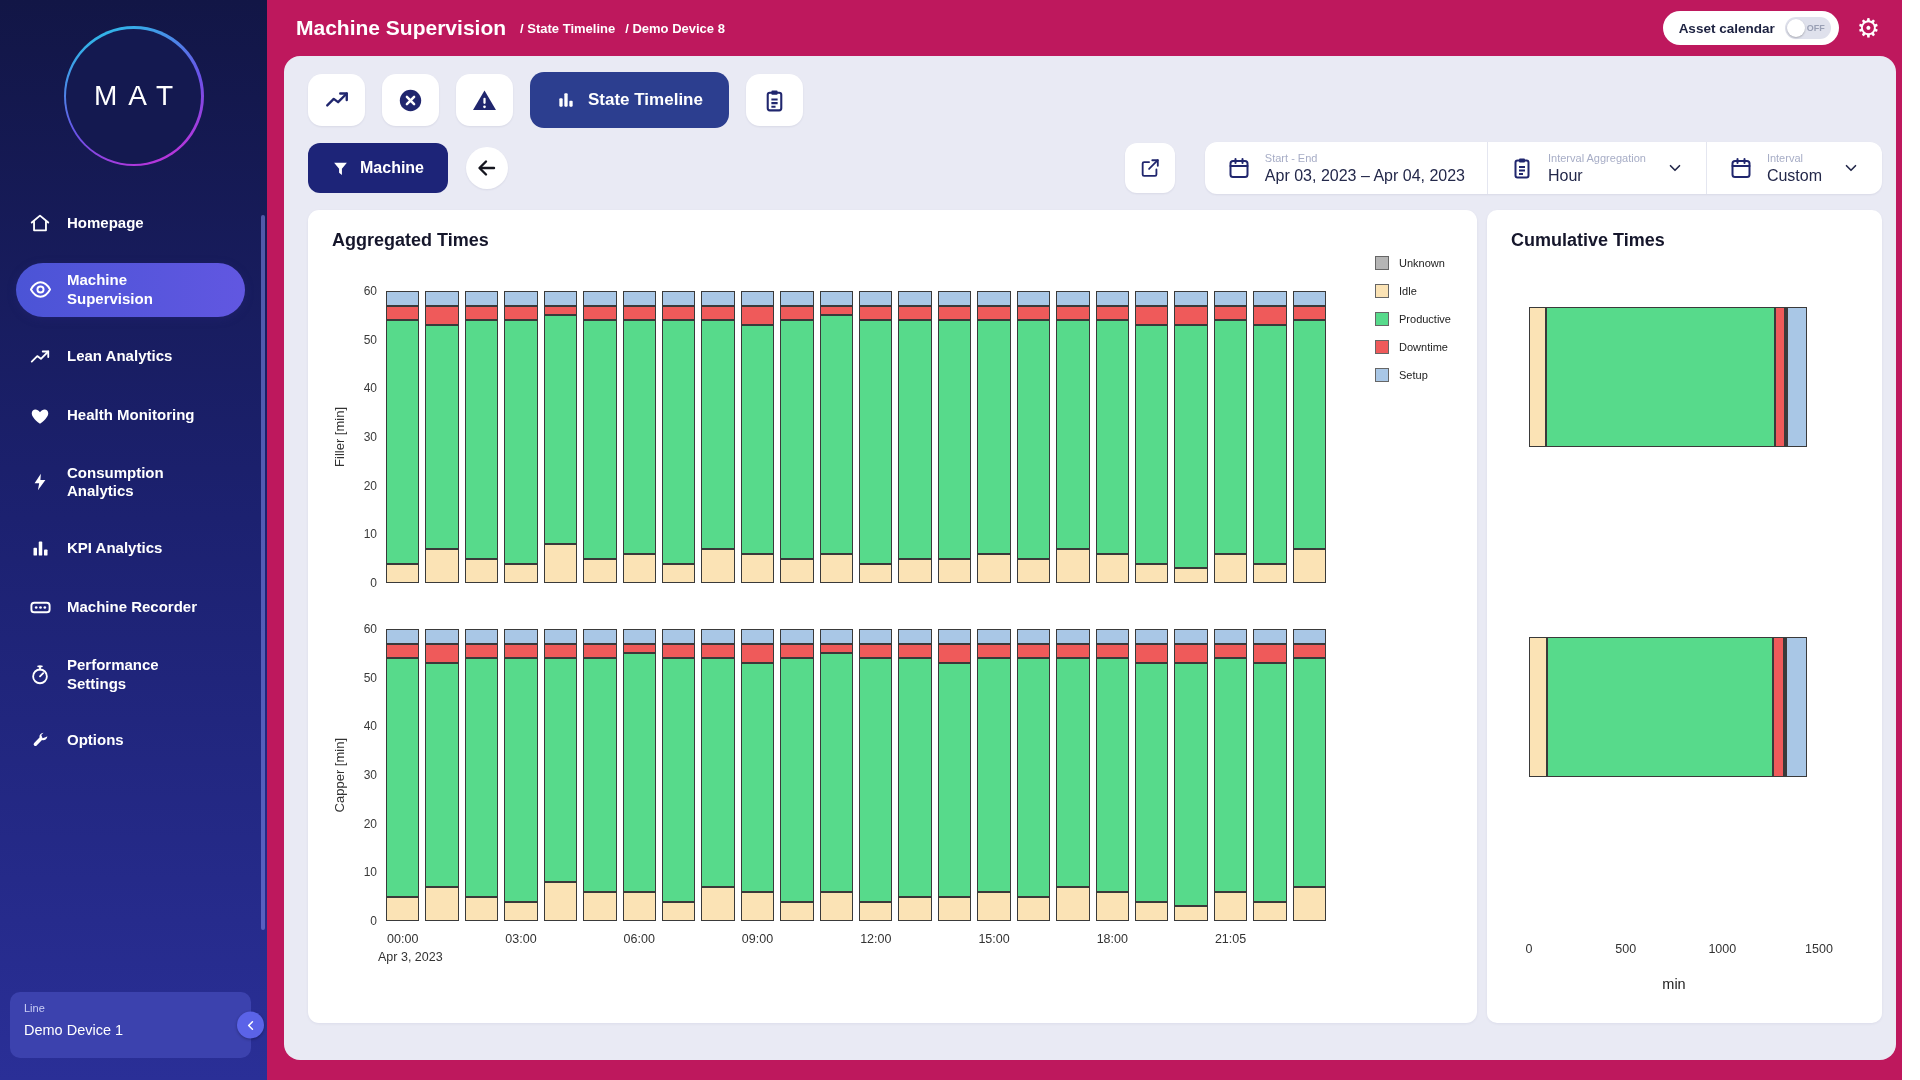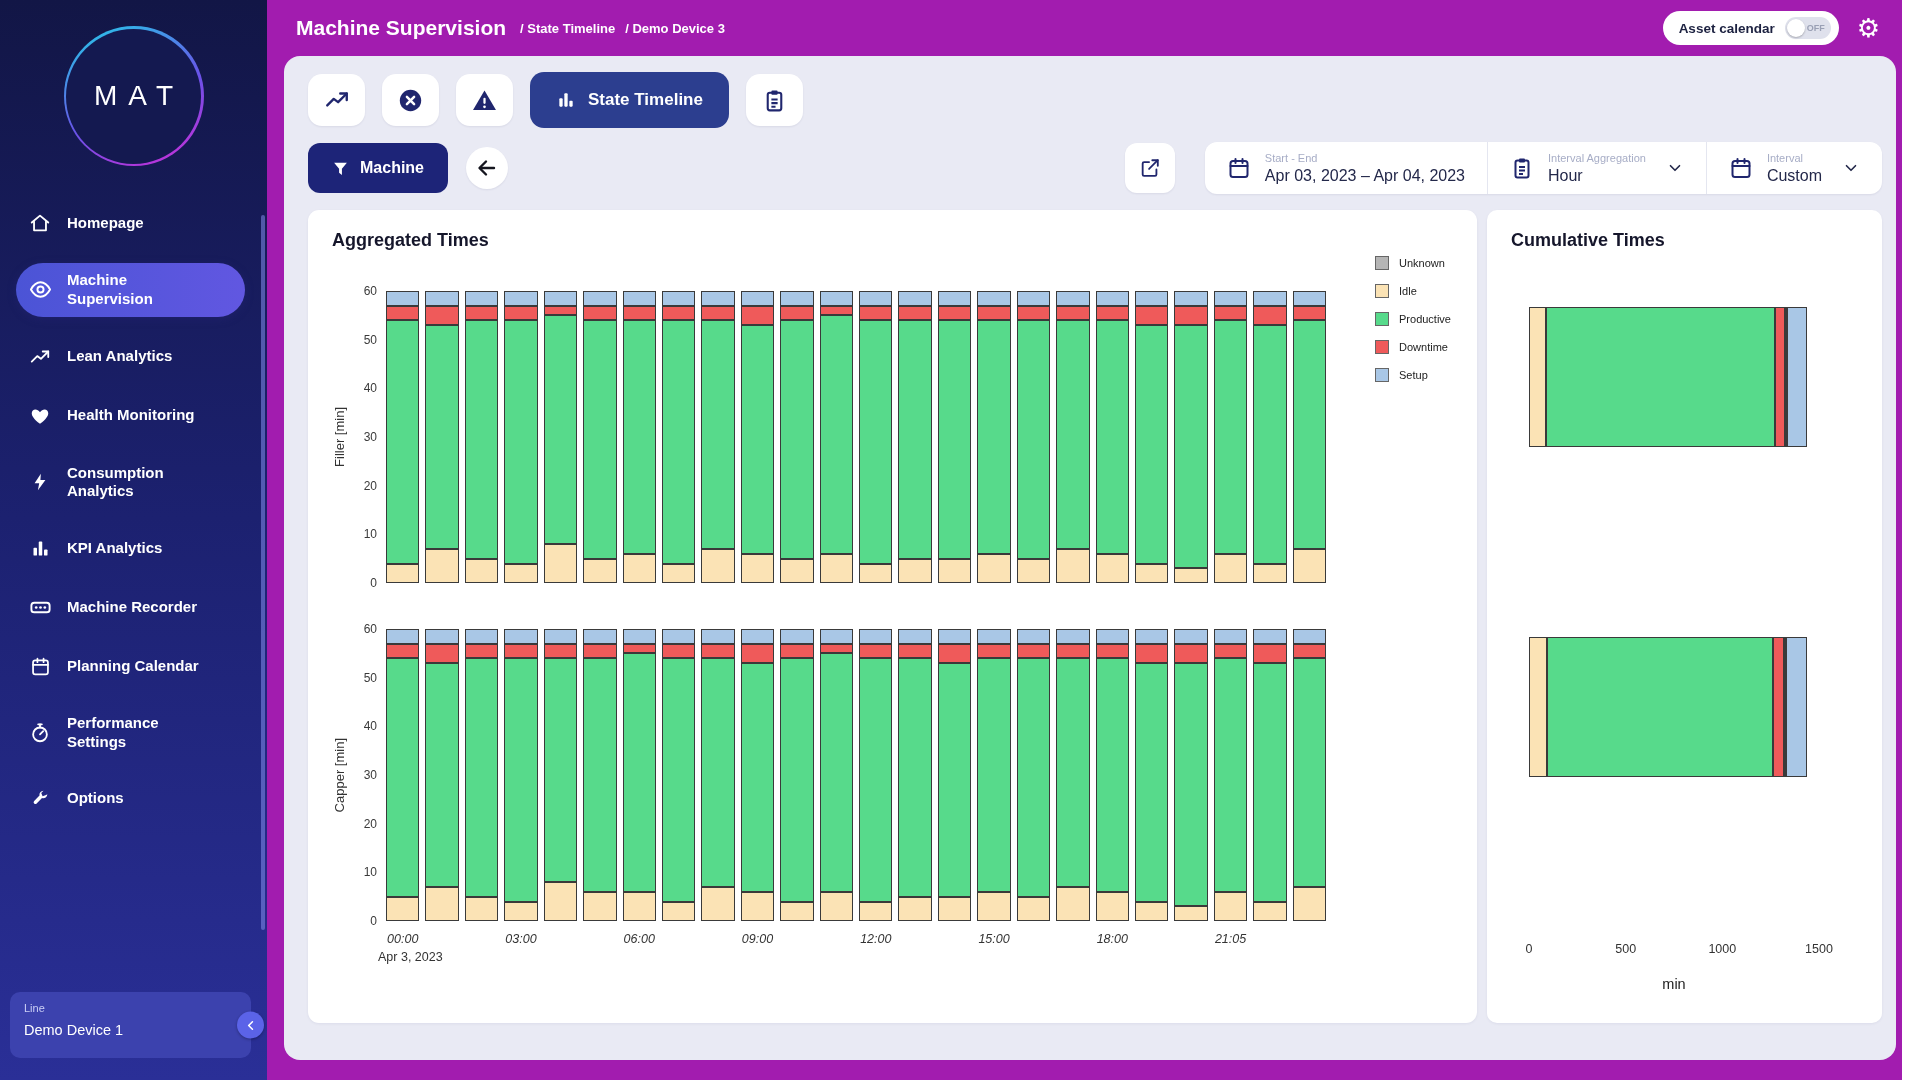--- a/index.html
+++ b/index.html
@@ -1,17 +1,17 @@
 <!DOCTYPE html>
 <html><head>
 <meta charset="utf-8">
 <style>
   *{margin:0;padding:0;box-sizing:border-box}
   html,body{width:1920px;height:1080px;overflow:hidden;font-family:"Liberation Sans",sans-serif;}
-  .screen{position:relative;width:1902px;height:1080px;background:#a21caf;}
+  .screen{position:relative;width:1902px;height:1080px;background:#be185d;}
 
   
   .topbar{position:absolute;left:0;top:0;right:0;height:56px;display:flex;align-items:center;
     padding:0 22px 0 296px;color:#fff;}
   .topbar h1{font-size:21px;font-weight:700;margin-right:14px;}
   .crumb{font-size:13px;font-weight:600;margin-right:10px;color:#fff;cursor:pointer;}
   .tb-right{margin-left:auto;display:flex;align-items:center;gap:18px;}
   .asset-pill{height:34px;background:#fff;border-radius:18px;display:flex;align-items:center;gap:10px;
     padding:0 8px 0 16px;font-size:13.5px;font-weight:600;color:#1c2140;cursor:pointer;}
   .toggle{width:46px;height:22px;border-radius:12px;background:#dfe1ec;position:relative;display:inline-block;cursor:pointer;}
@@ -74,21 +74,21 @@
   
   .chart-row{display:flex;align-items:center;margin-top:40px;height:292px;}
   .chart-row.second{margin-top:46px;}
   .ylab{writing-mode:vertical-rl;transform:rotate(180deg);font-size:13px;color:#333;width:20px;text-align:center;}
   .yaxis{position:relative;width:34px;height:292px;}
   .ytick{position:absolute;right:9px;font-size:12px;color:#3a3a3a;}
   .plot{width:940px;height:292px;display:flex;align-items:flex-end;gap:6px;}
   .vbar{flex:1;display:flex;flex-direction:column-reverse;}
   .seg{width:100%;border:1px solid #3a3a3a;}
   .xaxis-wrap{margin-left:54px;width:940px;position:relative;margin-top:8px;}
-  .xaxis{display:flex;gap:6px;font-style:italic;}
+  .xaxis{display:flex;gap:6px;}
   .xcell{flex:1;text-align:center;min-width:0;}
   .xlabel{font-size:12.5px;color:#333;white-space:nowrap;}
   .x-date{position:absolute;left:-8px;top:21px;font-size:12.5px;color:#333;white-space:nowrap;}
 
   
   .legend{position:absolute;right:26px;top:46px;display:flex;flex-direction:column;gap:14px;}
   .lg-item{display:flex;align-items:center;gap:10px;cursor:pointer;}
   .lg-swatch{width:14px;height:14px;border:1px solid #666;flex:none;}
   .lg-label{font-size:11px;color:#222;}
 
@@ -104,21 +104,21 @@
   svg{display:block;}
 </style>
 </head>
 <body>
 
 <div class="screen">
 
   <header class="topbar">
     <h1>Machine Supervision</h1>
     <span class="crumb">/ State Timeline</span>
-    <span class="crumb">/ Demo Device 3</span>
+    <span class="crumb">/ Demo Device 8</span>
     <div class="tb-right">
       <div class="asset-pill">
         <span>Asset calendar</span>
         <span class="toggle">
           <span class="knob"></span>
           <span class="off">OFF</span>
         </span>
       </div>
       <span class="gear">⚙</span>
     </div>
@@ -187,30 +187,20 @@
         <div class="menu-item">
           <span class="mi-icon">
             <svg width="23" height="23" viewBox="0 0 24 24">
               <rect x="2.5" y="7" width="19" height="10" rx="3" fill="none" stroke="currentColor" stroke-width="2"></rect>
               <circle cx="7.5" cy="12" r="1.4" fill="currentColor"></circle>
               <circle cx="12" cy="12" r="1.4" fill="currentColor"></circle>
               <circle cx="16.5" cy="12" r="1.4" fill="currentColor"></circle>
             </svg>
           </span>
           <span class="mi-label">Machine Recorder</span>
-        </div>
-        <div class="menu-item">
-          <span class="mi-icon">
-            <svg width="21" height="21" viewBox="0 0 24 24" fill="none" stroke="currentColor" stroke-width="2" stroke-linecap="round" stroke-linejoin="round">
-              <rect x="3.5" y="5" width="17" height="16" rx="2.5"></rect>
-              <path d="M3.5 10h17"></path>
-              <path d="M8.5 3v4M15.5 3v4"></path>
-            </svg>
-          </span>
-          <span class="mi-label">Planning Calendar</span>
         </div>
         <div class="menu-item">
           <span class="mi-icon">
             <svg width="22" height="22" viewBox="0 0 24 24" fill="none" stroke="currentColor" stroke-width="2" stroke-linecap="round" stroke-linejoin="round">
               <circle cx="12" cy="13.5" r="7.5"></circle>
               <path d="M12 13.5l3.5-3.5"></path>
               <path d="M10 2.5h4"></path>
               <path d="M12 2.5V6"></path>
             </svg>
           </span>

